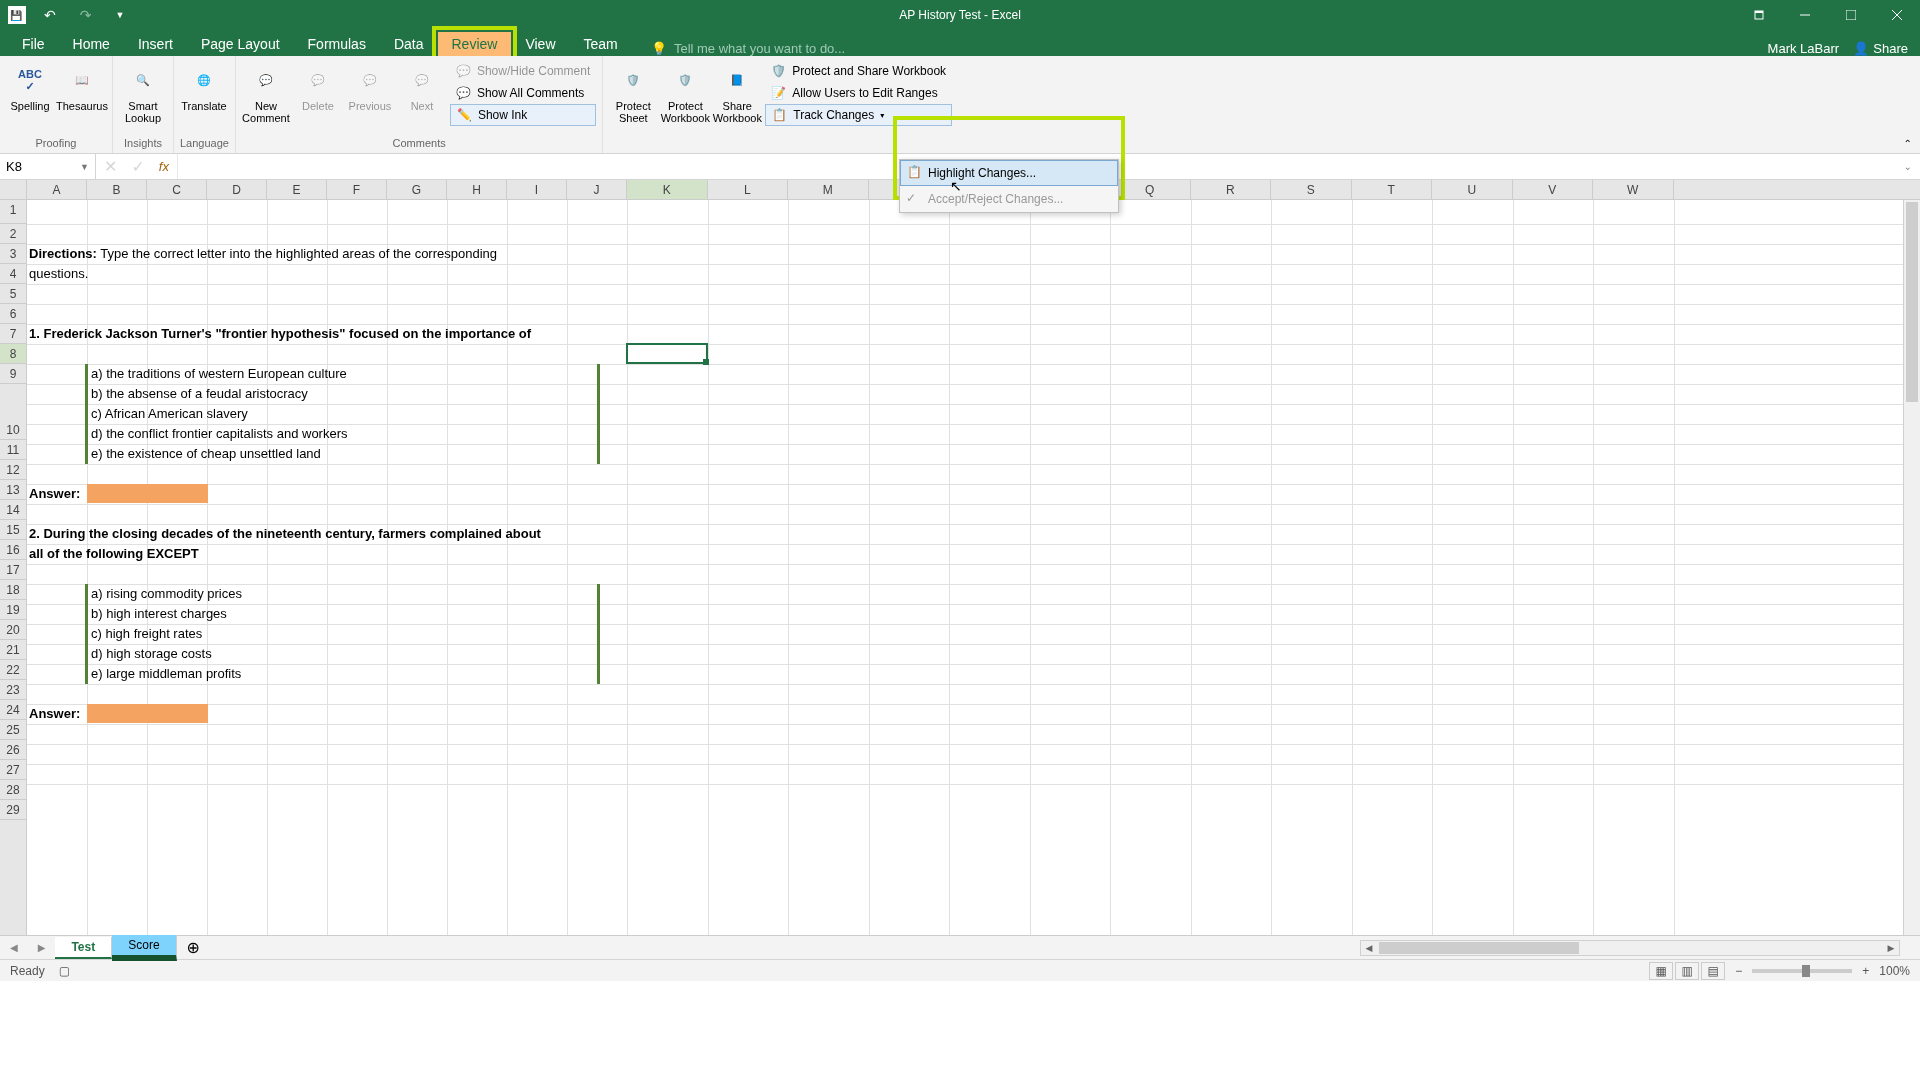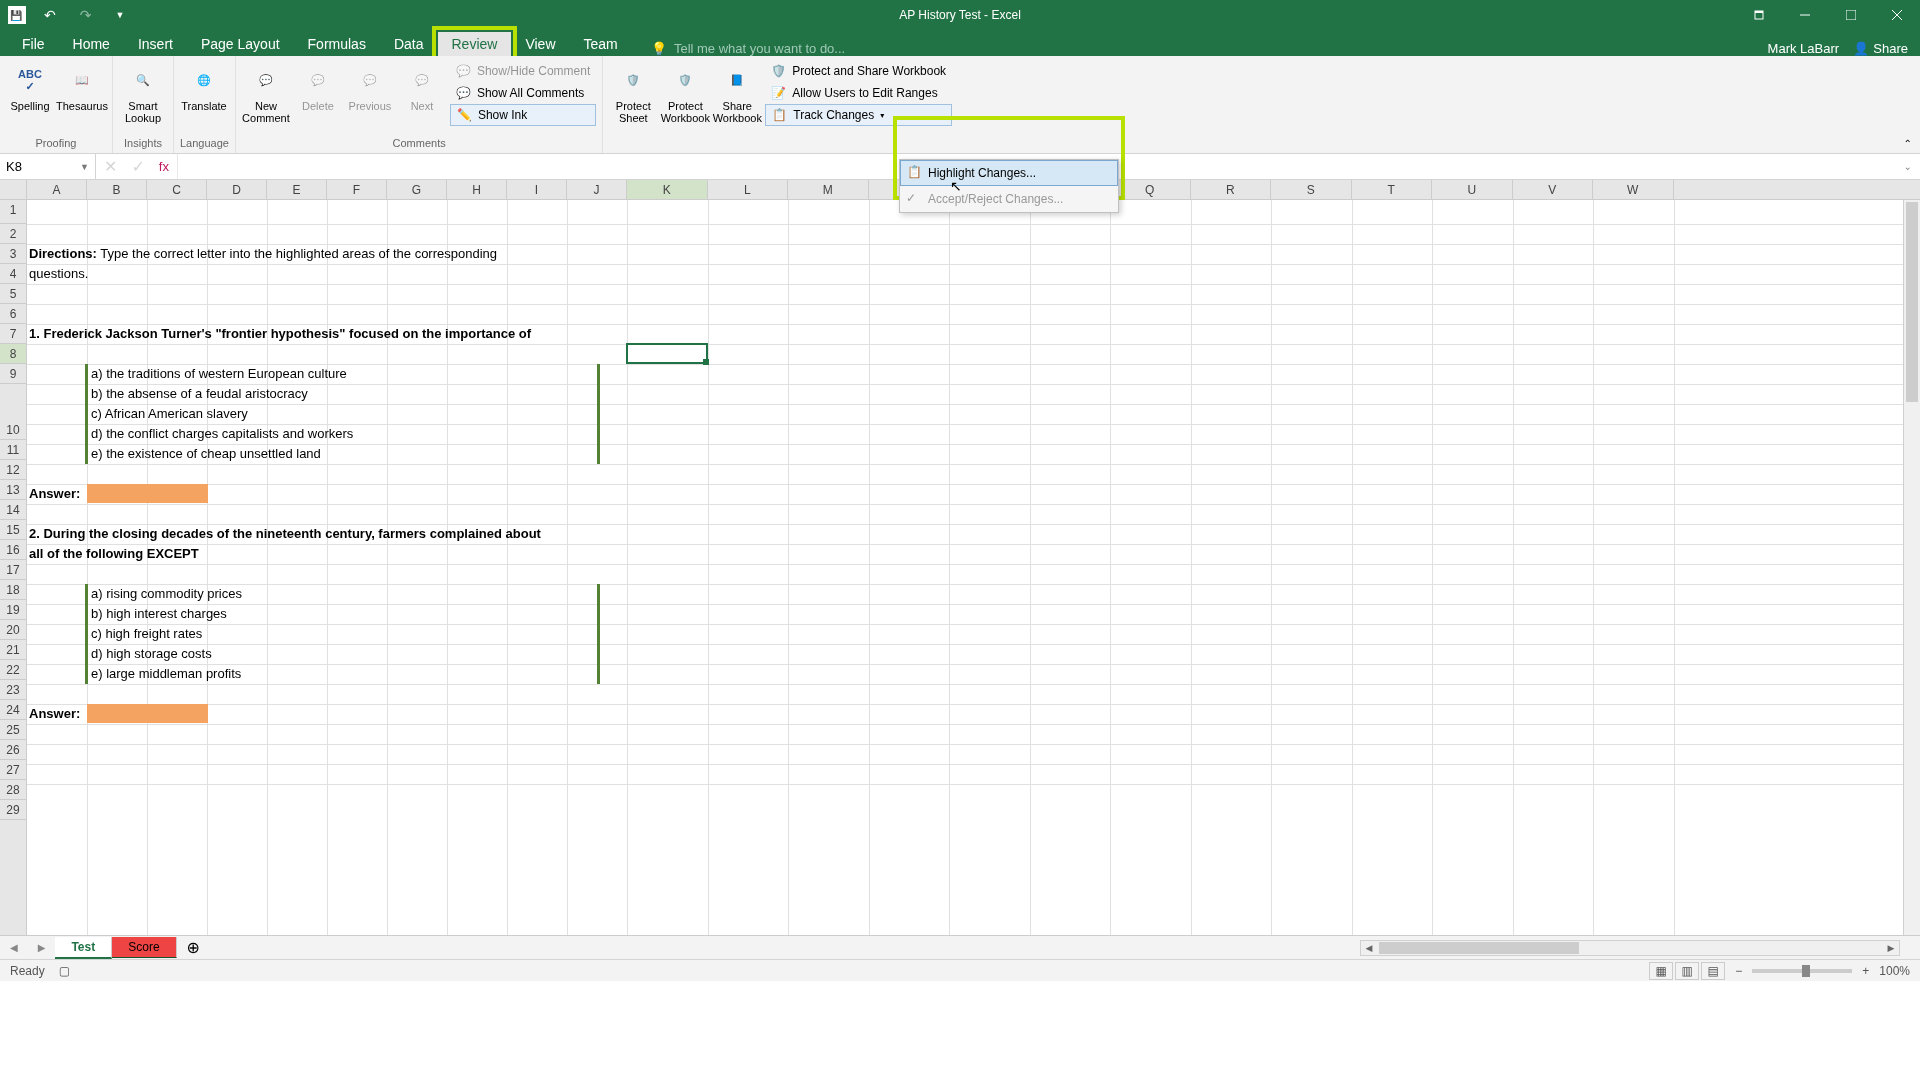--- a/index.html
+++ b/index.html
@@ -11,21 +11,21 @@
 .titlebar-icon { width: 18px; height: 18px; background: #fff; display: flex; align-items: center; justify-content: center; color: #217346; font-size: 10px; font-weight: bold; }
 .qat-btn { color: #fff; font-size: 14px; cursor: pointer; padding: 0 6px; }
 .titlebar-center { position: absolute; left: 50%; transform: translateX(-50%); font-size: 12px; }
 .titlebar-right { position: absolute; right: 0; display: flex; }
 .win-btn { width: 46px; height: 30px; display: flex; align-items: center; justify-content: center; cursor: pointer; }
 .win-btn svg { width: 10px; height: 10px; }
 
 
 .menutabs { height: 26px; background: #217346; display: flex; align-items: flex-end; padding-left: 8px; }
 .menutab { padding: 4px 14px; font-size: 14px; color: #fff; cursor: pointer; }
-.menutab.active { background: #e5e5e5; color: #217346; }
+.menutab.active { background: #fdba74; color: #217346; }
 .menutab.highlighted { position: relative; }
 .highlight-box { border: 4px solid #b8e000; position: absolute; }
 .menutabs-right { margin-left: auto; display: flex; align-items: center; padding-right: 12px; gap: 14px; color: #fff; font-size: 13px; }
 .tellme { color: #a0c9b6; font-size: 13px; margin-left: 20px; display: flex; align-items: center; gap: 6px; }
 
 
 .ribbon { height: 98px; background: #f3f3f3; border-bottom: 1px solid #d4d4d4; display: flex; position: relative; }
 .ribbon-group { border-right: 1px solid #e0e0e0; padding: 4px 6px 2px; display: flex; flex-direction: column; }
 .ribbon-group-content { flex: 1; display: flex; align-items: flex-start; gap: 4px; }
 .ribbon-group-label { text-align: center; font-size: 11px; color: #666; padding: 2px 0; }
@@ -41,21 +41,21 @@
 .dropdown-menu { position: absolute; background: #f5f5f5; border: 1px solid #c0c0c0; box-shadow: 2px 2px 6px rgba(0,0,0,0.2); z-index: 100; }
 .dropdown-item { padding: 6px 14px 6px 28px; font-size: 12px; cursor: pointer; display: flex; align-items: center; gap: 8px; position: relative; }
 .dropdown-item.disabled { color: #999; }
 .dropdown-item-icon { position: absolute; left: 6px; width: 16px; height: 16px; }
 
 
 .formula-row { height: 26px; border-bottom: 1px solid #d4d4d4; display: flex; align-items: center; background: #fff; }
 .name-box { width: 96px; border-right: 1px solid #d4d4d4; padding: 0 6px; font-size: 13px; display: flex; align-items: center; height: 100%; }
 .name-box-arrow { margin-left: auto; font-size: 9px; color: #777; }
 .fx-buttons { display: flex; align-items: center; padding: 0 8px; gap: 14px; height: 100%; border-right: 1px solid #e8e8e8; color: #999; }
-.fx-label { font-size: 13px; color: #be185d; }
+.fx-label { font-style: italic; font-size: 13px; color: #a16207; }
 .formula-input { flex: 1; padding: 0 8px; font-size: 13px; }
 
 
 .grid-container { position: relative; height: 755px; overflow: hidden; }
 .col-headers { display: flex; height: 20px; background: #e6e6e6; border-bottom: 1px solid #ccc; position: sticky; top: 0; }
 .corner { width: 27px; border-right: 1px solid #ccc; background: #e6e6e6; }
 .col-header { border-right: 1px solid #ccc; text-align: center; font-size: 12px; color: #444; line-height: 20px; background: #e6e6e6; }
 .col-header.selected { background: #d3e3c9; }
 .grid-body { display: flex; height: calc(100% - 20px); overflow: hidden; }
 .row-headers { width: 27px; background: #e6e6e6; border-right: 1px solid #ccc; }
@@ -71,21 +71,21 @@
 .cell-text { position: absolute; font-size: 13px; line-height: 20px; white-space: nowrap; padding-left: 2px; }
 .bold { font-weight: bold; }
 .answer-box { position: absolute; background: #f4a460; width: 121px; height: 19px; }
 .green-bar { position: absolute; width: 3px; background: #548235; }
 .selected-cell { position: absolute; border: 2px solid #217346; background: #fff; }
 .fill-handle { position: absolute; width: 6px; height: 6px; background: #217346; right: -3px; bottom: -3px; }
 
 
 .sheet-tabs-row { height: 24px; border-top: 1px solid #ccc; display: flex; align-items: center; background: #f3f3f3; }
 .sheet-nav { padding: 0 10px; color: #888; font-size: 10px; }
-.sheet-tab { padding: 3px 16px; font-size: 12px; border-right: 1px solid #ccc; cursor: pointer; background: #ef4444; border-bottom: 1px solid #14532d; }
+.sheet-tab { padding: 3px 16px; font-size: 12px; border-right: 1px solid #ccc; cursor: pointer; background: #7dd3fc; border-bottom: 6px solid #14532d; }
 .sheet-tab.active { background: #fff; border-bottom: 2px solid #217346; font-weight: bold; color: #217346; }
 .sheet-add { padding: 0 10px; cursor: pointer; }
 .hscroll-area { flex: 1; display: flex; align-items: center; justify-content: flex-end; padding-right: 20px; }
 .hscrollbar { width: 540px; height: 16px; background: #f0f0f0; border: 1px solid #d0d0d0; display: flex; align-items: center; }
 .hscroll-btn { width: 16px; height: 14px; display: flex; align-items: center; justify-content: center; font-size: 9px; color: #666; }
 .hscroll-thumb { width: 200px; height: 12px; background: #cdcdcd; margin-left: 2px; }
 
 
 .statusbar { height: 22px; background: #f3f3f3; border-top: 1px solid #d4d4d4; display: flex; align-items: center; padding: 0 10px; font-size: 12px; color: #555; }
 .statusbar-right { margin-left: auto; display: flex; align-items: center; gap: 10px; }
@@ -412,21 +412,21 @@
         <span>Directions:</span><span style="font-weight:normal"> Type the correct letter into the highlighted areas of the corresponding</span>
       </div>
       <div class="cell-text" style="top:64px;left:0;">questions.</div>
 
       <div class="cell-text bold" style="top:124px;left:0;">1. Frederick Jackson Turner's "frontier hypothesis" focused on the importance of</div>
       <div class="green-bar" style="top:164px;left:58px;height:100px;"></div>
       <div class="green-bar" style="top:164px;left:570px;height:100px;"></div>
       <div class="cell-text" style="top:164px;left:62px;">a) the traditions of western European culture</div>
       <div class="cell-text" style="top:184px;left:62px;">b) the absense of a feudal aristocracy</div>
       <div class="cell-text" style="top:204px;left:62px;">c) African American slavery</div>
-      <div class="cell-text" style="top:224px;left:62px;">d) the conflict charges capitalists and workers</div>
+      <div class="cell-text" style="top:224px;left:62px;">d) the conflict frontier capitalists and workers</div>
       <div class="cell-text" style="top:244px;left:62px;">e) the existence of cheap unsettled land</div>
 
       <div class="cell-text bold" style="top:284px;left:0;">Answer:</div>
       <div class="answer-box" style="top:284px;left:60px;"></div>
 
       <div class="cell-text bold" style="top:324px;left:0;">2. During the closing decades of the nineteenth century, farmers complained about</div>
       <div class="cell-text bold" style="top:344px;left:0;">all of the following EXCEPT</div>
       <div class="green-bar" style="top:384px;left:58px;height:100px;"></div>
       <div class="green-bar" style="top:384px;left:570px;height:100px;"></div>
       <div class="cell-text" style="top:384px;left:62px;">a) rising commodity prices</div>

